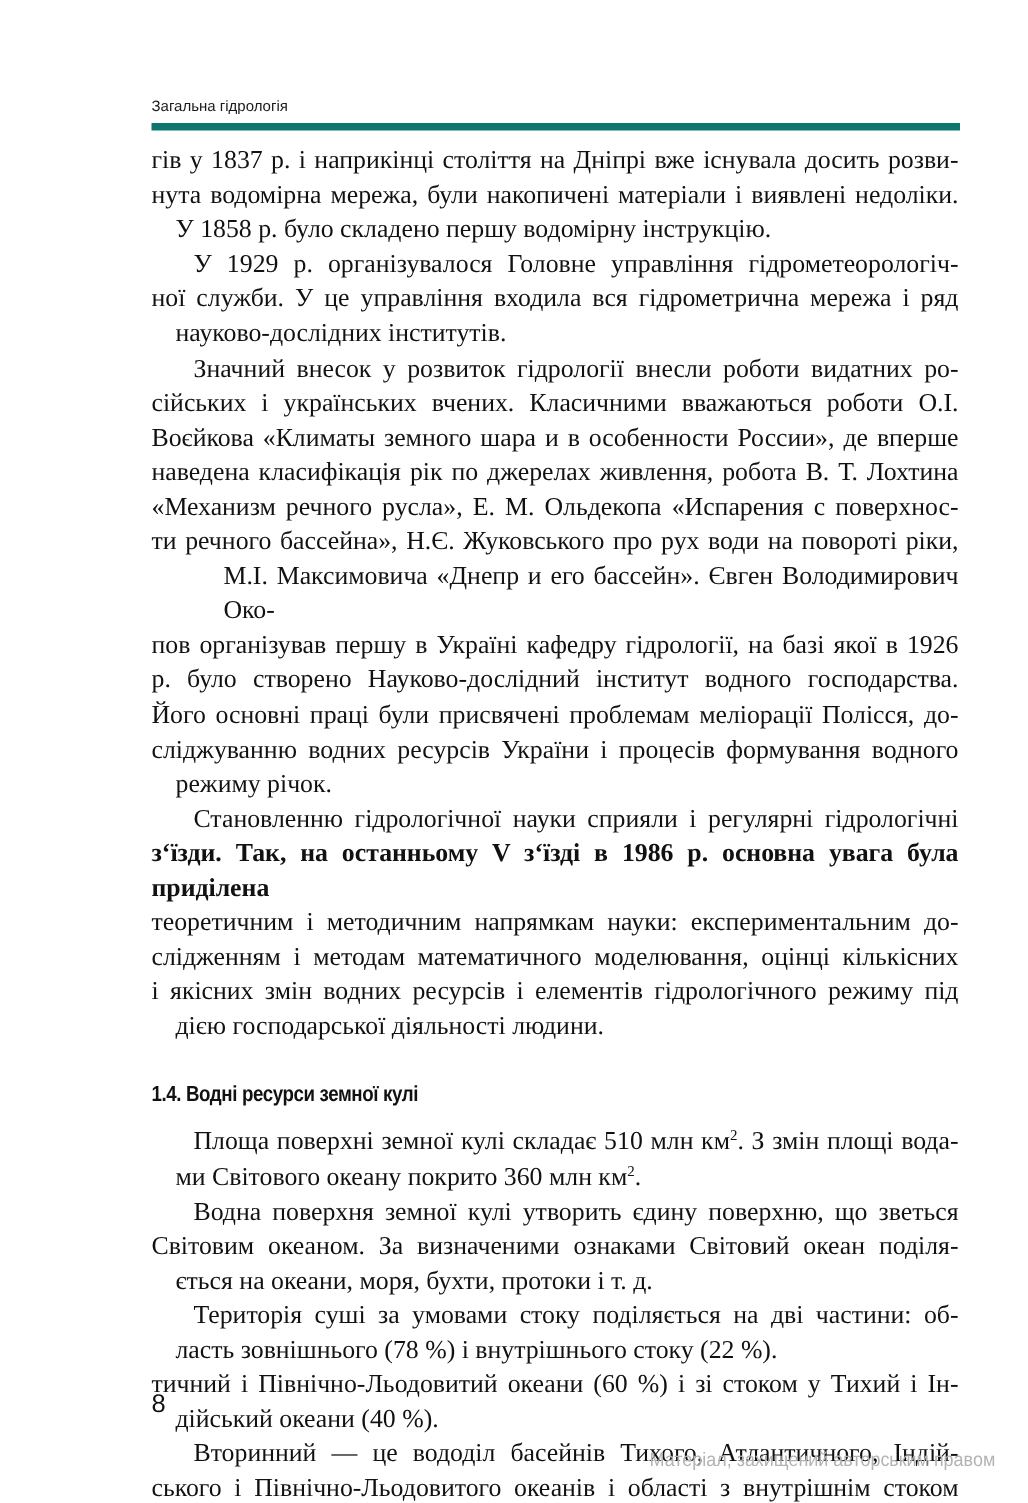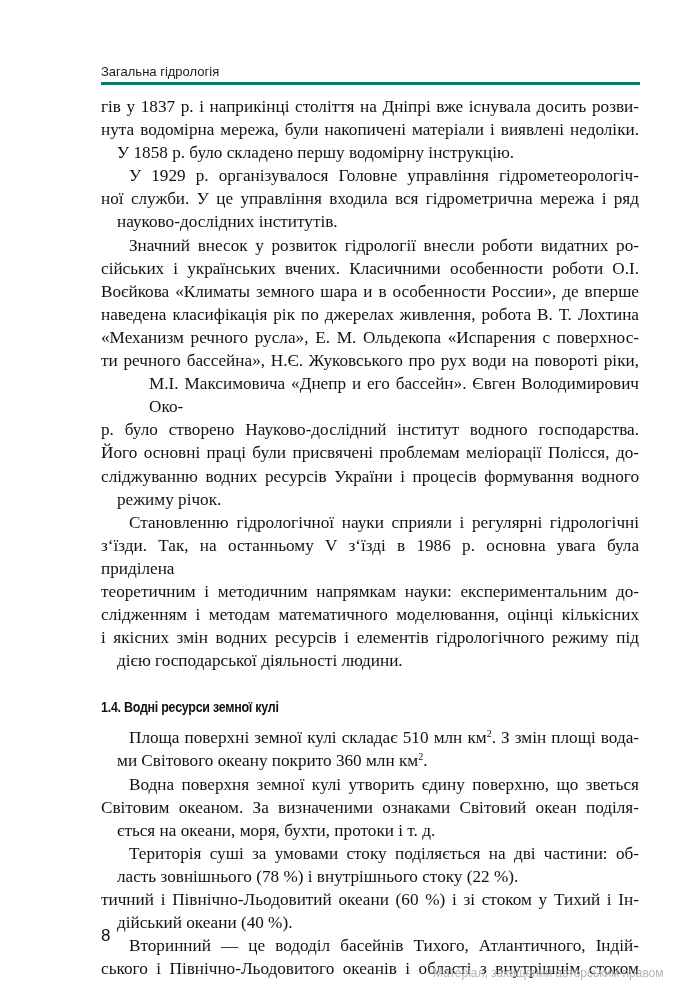--- a/index.html
+++ b/index.html
@@ -1,20 +1,20 @@
 <!DOCTYPE html>
 <html><head>
 <meta charset="utf-8">
 <style>
   html, body { margin: 0; padding: 0; background: #ffffff; }
   body { width: 685px; height: 1002px; position: relative; overflow: hidden; }
   .running-head {
     position: absolute; left: 101px; top: 64px; width: 539px;
-    font-family: "Liberation Sans", sans-serif; font-size: 13px; color: #1a1a1a;
-    padding-bottom: 2px; border-bottom: 3px solid #0f766e;
+    font-family: "Liberation Sans", sans-serif; font-size: 10px; color: #1a1a1a;
+    padding-bottom: 2px; border-bottom: 5px solid #0f766e;
     line-height: 16px;
   }
   .body-text {
     position: absolute; left: 101px; top: 95px; width: 538px;
     font-family: "Liberation Serif", serif; font-size: 17.2px; color: #111;
     line-height: 23.1px;
   }
   .para { margin: 0; text-align: justify; text-align-last: left; }
   .line { display: block; white-space: nowrap; text-align: justify; text-align-last: justify; }
   .line.last { text-align-last: left; margin-left: 16px; }
@@ -47,34 +47,35 @@
         <span class="line" style="display: block; white-space: normal;">нута водомірна мережа, були накопичені матеріали і виявлені недоліки.</span>
         <span class="line last" style="display: block;">У 1858 р. було складено першу водомірну інструкцію.</span>
       </p>
       <p class="para">
         <span class="line indent" style="display: block; white-space: normal;">У 1929 р. організувалося Головне управління гідрометеорологіч-</span>
         <span class="line" style="display: block; white-space: normal;">ної служби. У це управління входила вся гідрометрична мережа і ряд</span>
         <span class="line last" style="display: block;">науково-дослідних інститутів.</span>
       </p>
       <p class="para">
         <span class="line indent" style="display: block; white-space: normal;">Значний внесок у розвиток гідрології внесли роботи видатних ро-</span>
-        <span class="line" style="display: block; white-space: normal;">сійських і українських вчених. Класичними особенности роботи О.І.</span>
+        <span class="line" style="display: block; white-space: normal;">сійських і українських вчених. Класичними вважаються роботи О.І.</span>
         <span class="line" style="display: block; white-space: normal;">Воєйкова «Климаты земного шара и в особенности России», де вперше</span>
         <span class="line" style="display: block; white-space: normal;">наведена класифікація рік по джерелах живлення, робота В. Т. Лохтина</span>
         <span class="line" style="display: block; white-space: normal;">«Механизм речного русла», Е. М. Ольдекопа «Испарения с поверхнос-</span>
         <span class="line" style="display: block; white-space: normal;">ти речного бассейна», Н.Є. Жуковського про рух води на повороті ріки,</span>
         <span class="line" style="display: block; white-space: normal; margin-left: 48px;">М.І. Максимовича «Днепр и его бассейн». Євген Володимирович Око-</span>
+        <span class="line" style="display: block; white-space: normal;">пов організував першу в Україні кафедру гідрології, на базі якої в 1926</span>
         <span class="line" style="display: block; white-space: normal;">р. було створено Науково-дослідний інститут водного господарства.</span>
         <span class="line" style="display: block; white-space: normal;">Його основні праці були присвячені проблемам меліорації Полісся, до-</span>
         <span class="line" style="display: block; white-space: normal;">сліджуванню водних ресурсів України і процесів формування водного</span>
         <span class="line last" style="display: block;">режиму річок.</span>
       </p>
       <p class="para">
         <span class="line indent" style="display: block; white-space: normal;">Становленню гідрологічної науки сприяли і регулярні гідрологічні</span>
-        <span class="line" style="display: block; letter-spacing: -0.0111317px; white-space: normal;">з‘їзди. Так, на останньому V з‘їзді в 1986 р. основна увага була приділена</span>
+        <span class="line" style="display: block; letter-spacing: -0.0111317px; white-space: normal; font-weight: bold;">з‘їзди. Так, на останньому V з‘їзді в 1986 р. основна увага була приділена</span>
         <span class="line" style="display: block; white-space: normal;">теоретичним і методичним напрямкам науки: експериментальним до-</span>
         <span class="line" style="display: block; white-space: normal;">слідженням і методам математичного моделювання, оцінці кількісних</span>
         <span class="line" style="display: block; white-space: normal;">і якісних змін водних ресурсів і елементів гідрологічного режиму під</span>
         <span class="line last" style="display: block;">дією господарської діяльності людини.</span>
       </p>
     </div>
 
   <div class="section-heading">1.4. Водні ресурси земної кулі</div>
 
   <p class="para">

